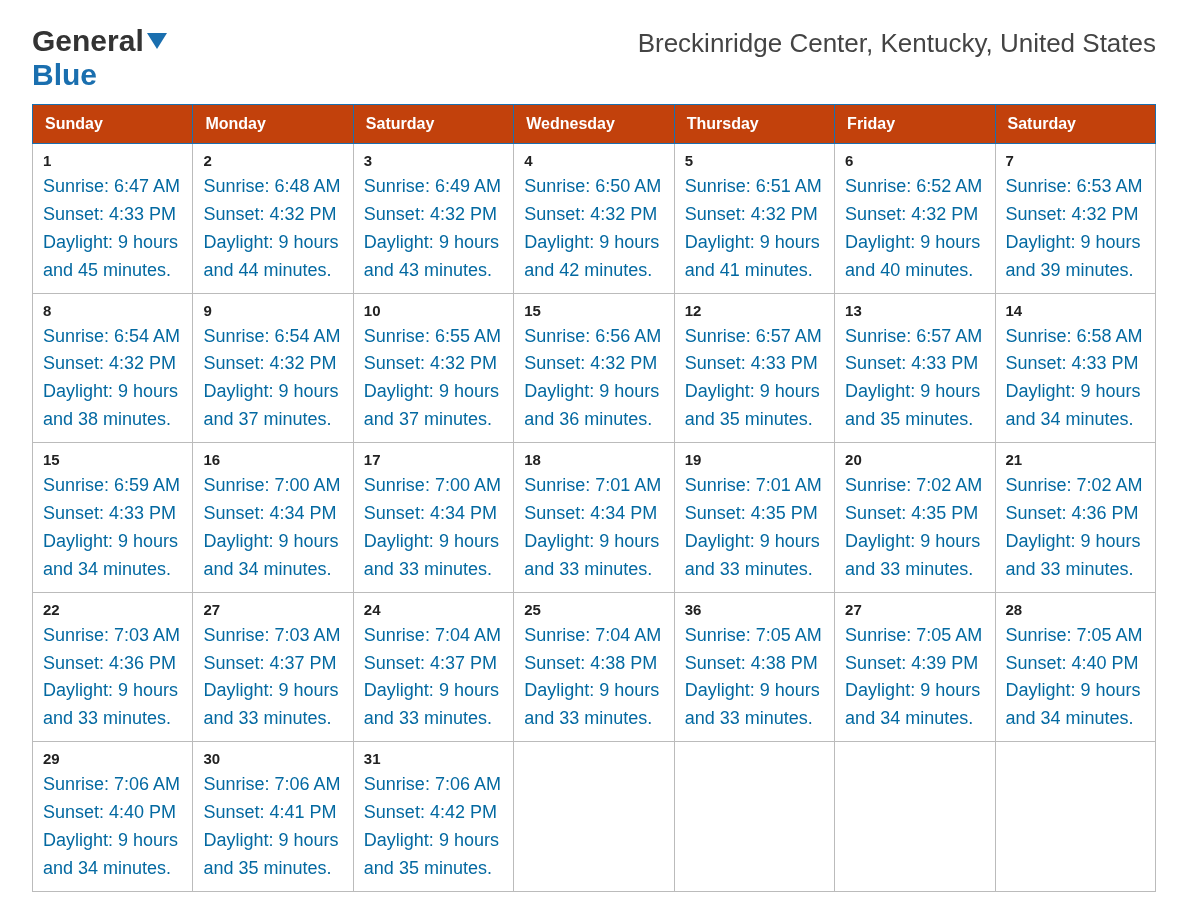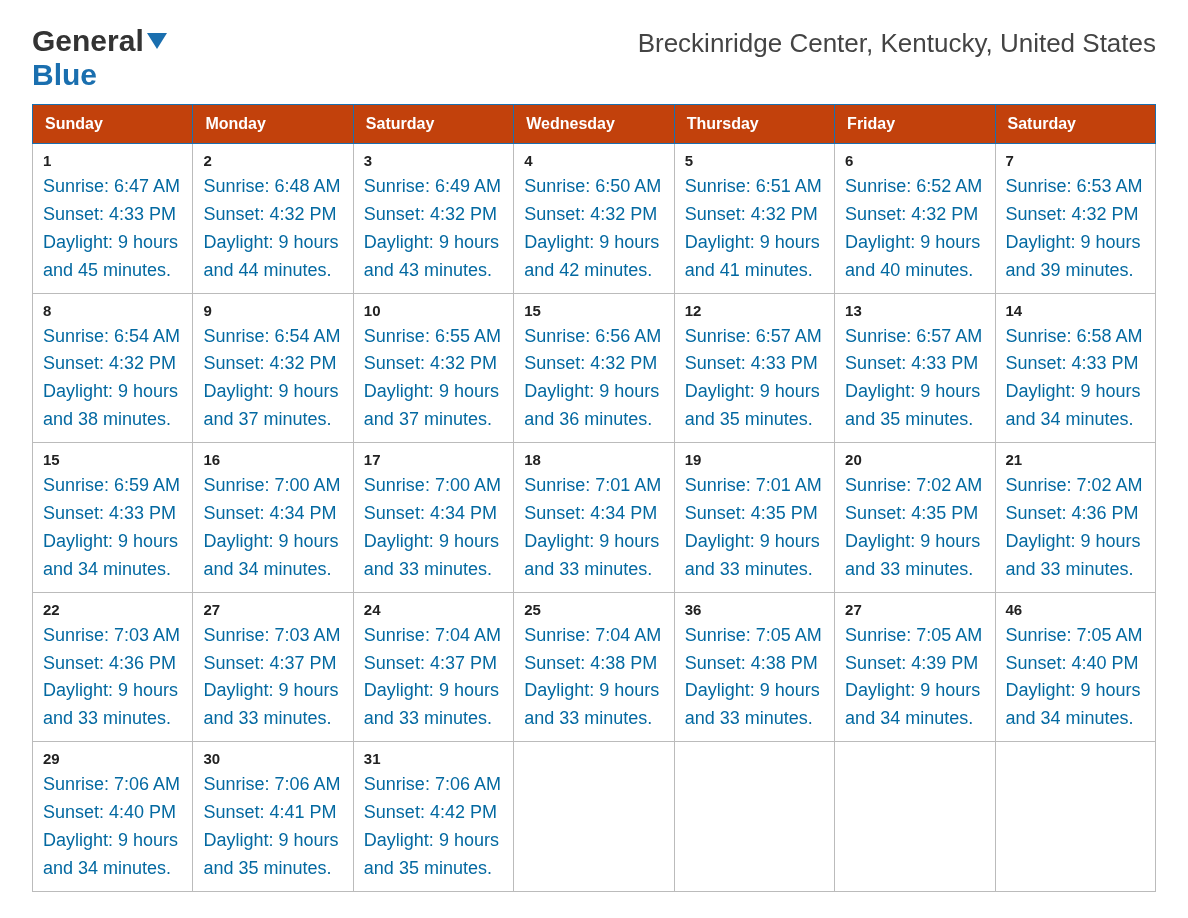--- a/index.html
+++ b/index.html
@@ -233,21 +233,21 @@
         </td>
         <td>
           <div class="day-num">36</div>
           <div class="day-info">Sunrise: 7:05 AM<br>Sunset: 4:38 PM<br>Daylight: 9 hours<br>and 33 minutes.</div>
         </td>
         <td>
           <div class="day-num">27</div>
           <div class="day-info">Sunrise: 7:05 AM<br>Sunset: 4:39 PM<br>Daylight: 9 hours<br>and 34 minutes.</div>
         </td>
         <td>
-          <div class="day-num">46</div>
+          <div class="day-num">28</div>
           <div class="day-info">Sunrise: 7:05 AM<br>Sunset: 4:40 PM<br>Daylight: 9 hours<br>and 34 minutes.</div>
         </td>
       </tr>
       <tr>
         <td>
           <div class="day-num">29</div>
           <div class="day-info">Sunrise: 7:06 AM<br>Sunset: 4:40 PM<br>Daylight: 9 hours<br>and 34 minutes.</div>
         </td>
         <td>
           <div class="day-num">30</div>

